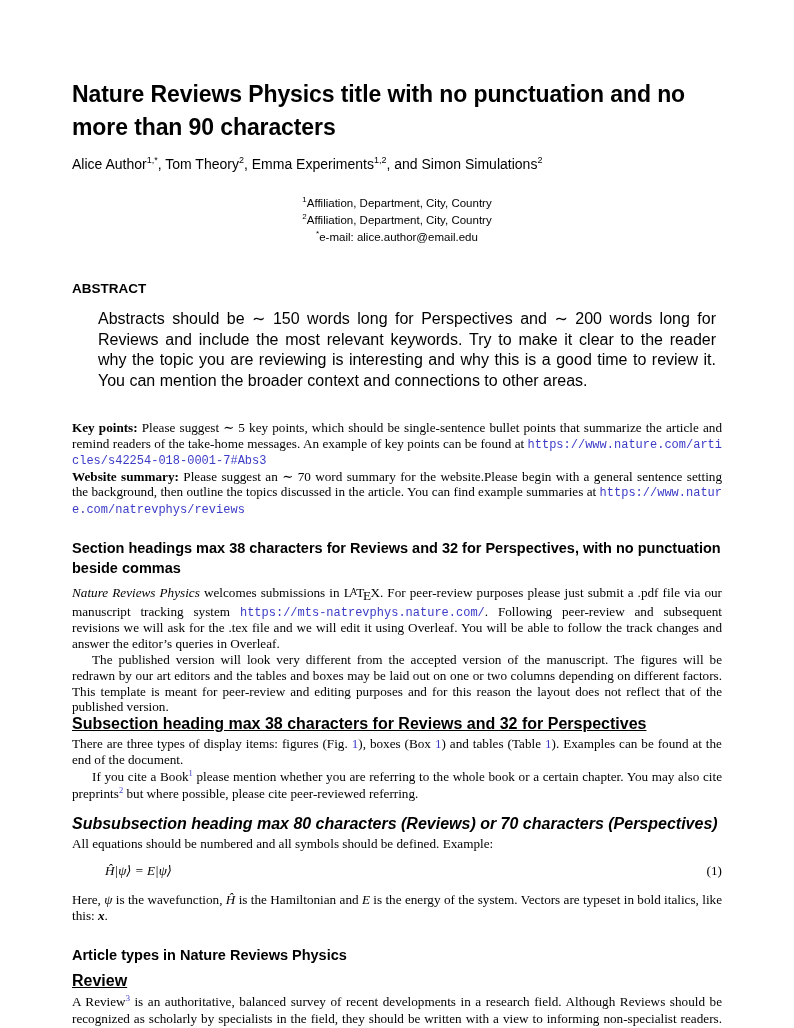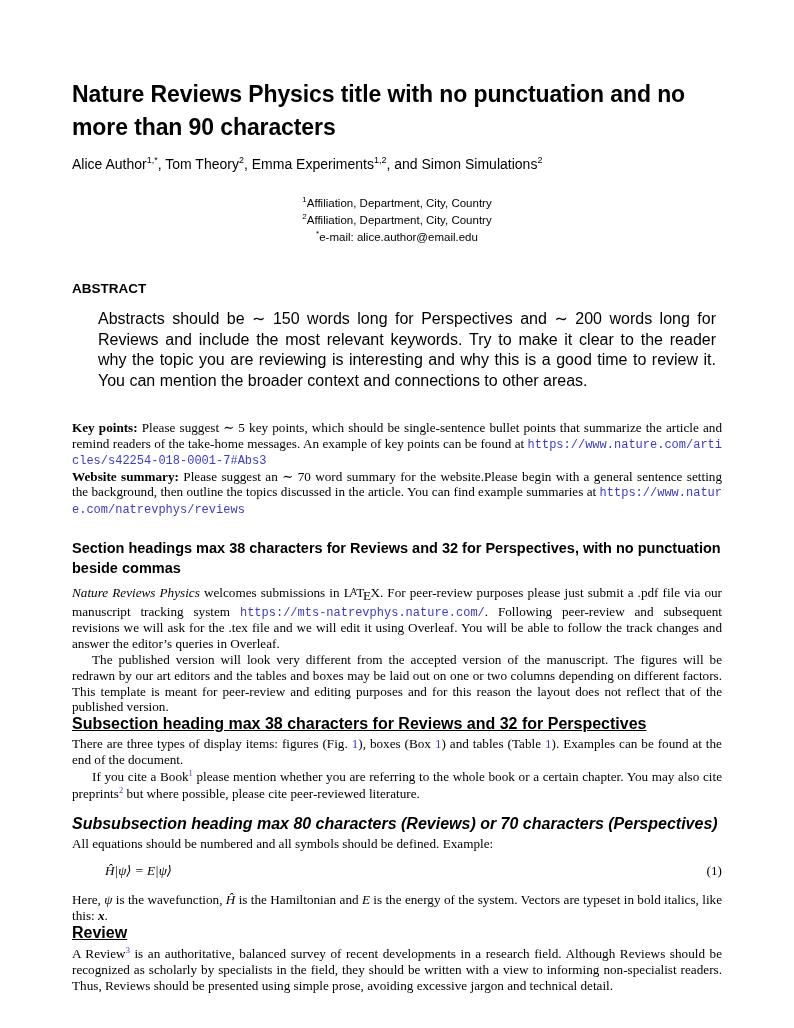--- a/index.html
+++ b/index.html
@@ -150,31 +150,32 @@
   <h2 class="section">Section headings max 38 characters for Reviews and 32 for Perspectives, with no punctuation beside commas</h2>
 
   <p class="body"><i>Nature Reviews Physics</i><span> welcomes submissions in </span><span class="latex"><span>L</span><span class="latex-a">A</span><span>T</span><span class="latex-e">E</span><span>X</span></span><span>. For peer-review purposes please just submit a .pdf file via our manuscript tracking system </span><a class="url">https://mts-natrevphys.nature.com/</a><span>. Following peer-review and subsequent revisions we will ask for the .tex file and we will edit it using Overleaf. You will be able to follow the track changes and answer the editor’s queries in Overleaf.</span></p>
 
   <p class="body indent">The published version will look very different from the accepted version of the manuscript. The figures will be redrawn by our art editors and the tables and boxes may be laid out on one or two columns depending on different factors. This template is meant for peer-review and editing purposes and for this reason the layout does not reflect that of the published version.</p>
 
   <h3 class="subsection">Subsection heading max 38 characters for Reviews and 32 for Perspectives</h3>
 
   <p class="body"><span>There are three types of display items: figures (Fig. </span><a class="ref">1</a><span>), boxes (Box </span><a class="ref">1</a><span>) and tables (Table </span><a class="ref">1</a><span>). Examples can be found at the end of the document.</span></p>
 
-  <p class="body indent"><span>If you cite a Book</span><sup class="cite">1</sup><span> please mention whether you are referring to the whole book or a certain chapter. You may also cite preprints</span><sup class="cite">2</sup><span> but where possible, please cite peer-reviewed literature.</span></p>
+  <p class="body indent"><span>If you cite a Book</span><sup class="cite">1</sup><span> please mention whether you are referring to the whole book or a certain chapter. You may also cite preprints</span><sup class="cite">2</sup><span> but where possible, please cite peer-reviewed referring.</span></p>
 
   <h4 class="subsub">Subsubsection heading max 80 characters (Reviews) or 70 characters (Perspectives)</h4>
 
   <p class="body">All equations should be numbered and all symbols should be defined. Example:</p>
 
   <div class="equation">
       <span class="eq-body">Ĥ|ψ⟩ = E|ψ⟩</span>
       <span class="eq-num">(1)</span>
     </div>
 
   <p class="body"><span>Here, </span><i class="math">ψ</i><span> is the wavefunction, </span><i class="math">Ĥ</i><span> is the Hamiltonian and </span><i class="math">E</i><span> is the energy of the system. Vectors are typeset in bold italics, like this: </span><i class="math vec">x</i><span>.</span></p>
 
+  <h2 class="section">Article types in Nature Reviews Physics</h2>
 
   <h3 class="subsection">Review</h3>
 
   <p class="body"><span>A Review</span><sup class="cite">3</sup><span> is an authoritative, balanced survey of recent developments in a research field. Although Reviews should be recognized as scholarly by specialists in the field, they should be written with a view to informing non-specialist readers. Thus, Reviews should be presented using simple prose, avoiding excessive jargon and technical detail.</span></p>
 
 </div>
 
 </body></html>

